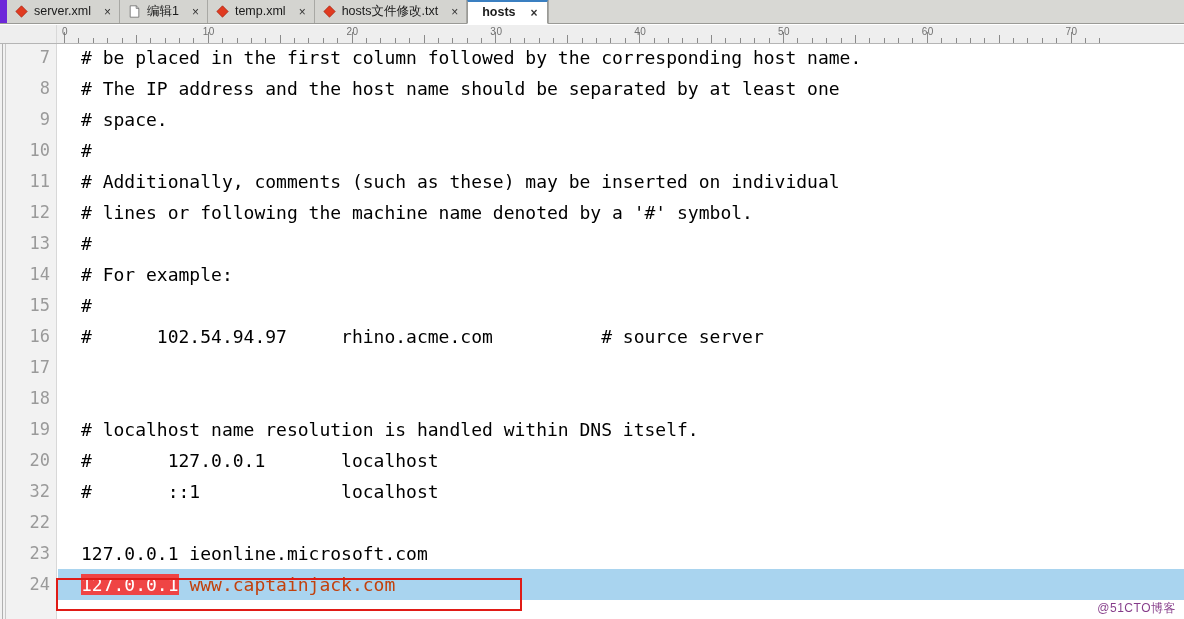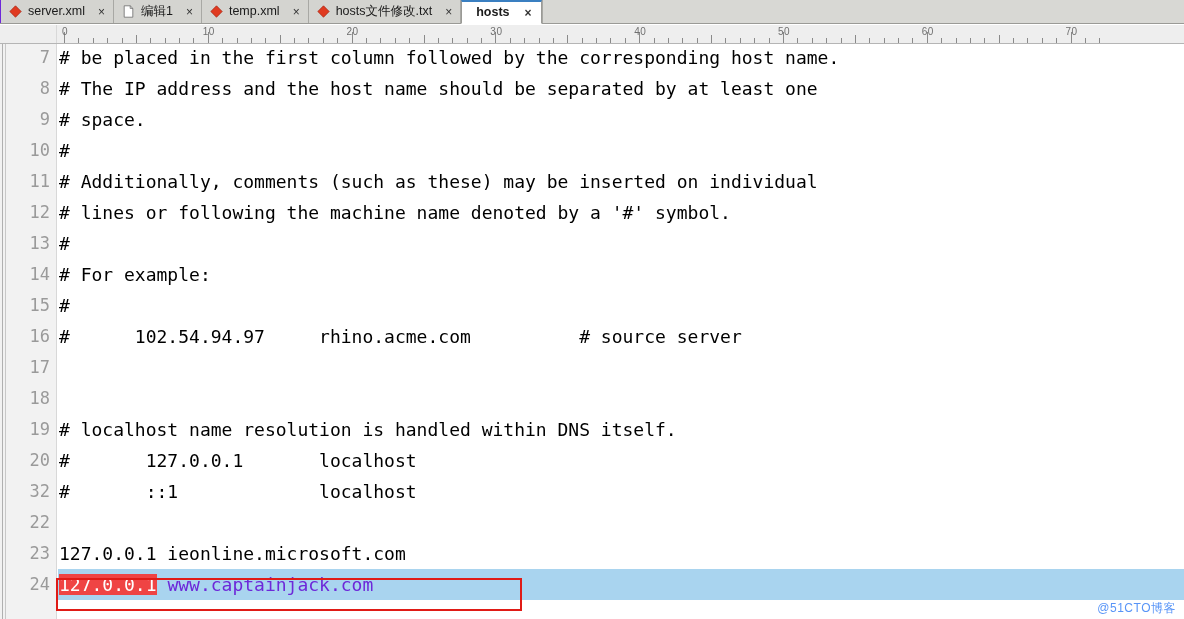--- a/index.html
+++ b/index.html
@@ -41,21 +41,21 @@
     box-sizing: border-box;
     background: #d4d4d0;
     border-right: 1px solid #a8a8a4;
     font-size: 12.5px;
     color: #1a1a1a;
     position: relative;
     white-space: nowrap;
     cursor: default;
   }
   .tab.inactive:first-child {
-    border-left: 1px solid #6d28d9;
+    border-left: 7px solid #6d28d9;
   }
   .tab.active {
     background: #ffffff;
     height: 24px;
     border-top: 2px solid #3a7fc1;
     border-left: 1px solid #9a9a96;
     border-right: 1px solid #9a9a96;
     border-bottom: 1px solid #ffffff;
     margin-bottom: -1px;
     font-weight: bold;
@@ -179,49 +179,49 @@
     height: 31px;
     line-height: 31px;
     font-family: "DejaVu Sans Mono", monospace;
     font-size: 18px;
     color: #000000;
     white-space: pre;
     letter-spacing: 0px;
   }
   .code-line .txt {
     display: inline-block;
-    padding-left: 1px;
+    padding-left: 23px;
   }
   .row-highlight {
     position: absolute;
     left: 0; right: 0;
     height: 31px;
     background: #a9d4ef;
     z-index: 0;
   }
   .sel-span {
     background: #ef4444;
     color: #ffffff;
   }
   .link-span {
-    color: #6d28d9;
+    color: #c2410c;
   }
   #red-box {
     position: absolute;
     border: 2px solid #e01b16;
     box-sizing: border-box;
     z-index: 5;
     pointer-events: none;
   }
   #watermark {
     position: absolute;
     right: 8px;
     bottom: 2px;
     font-size: 12px;
-    color: #3b82f6;
+    color: #701a75;
     font-family: "Liberation Sans", sans-serif;
     z-index: 6;
     letter-spacing: 0.5px;
     opacity: 0.85;
     margin-left: 40px;
   }
   #bottom-strip {
     position: absolute;
     left: 0; right: 0; bottom: 0;
     height: 8px;

